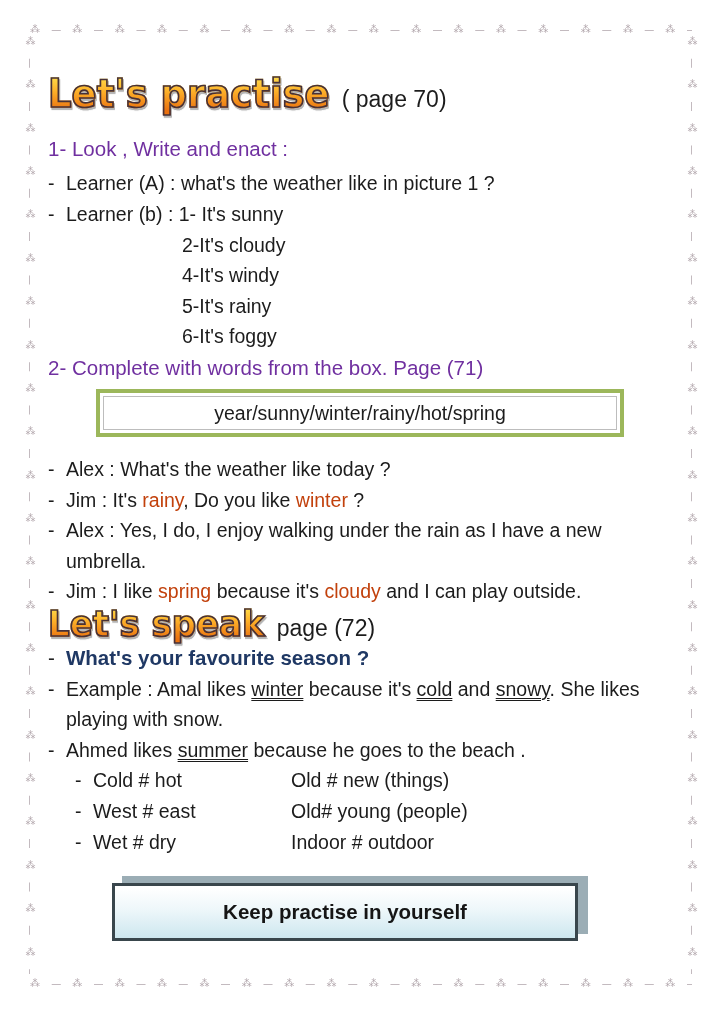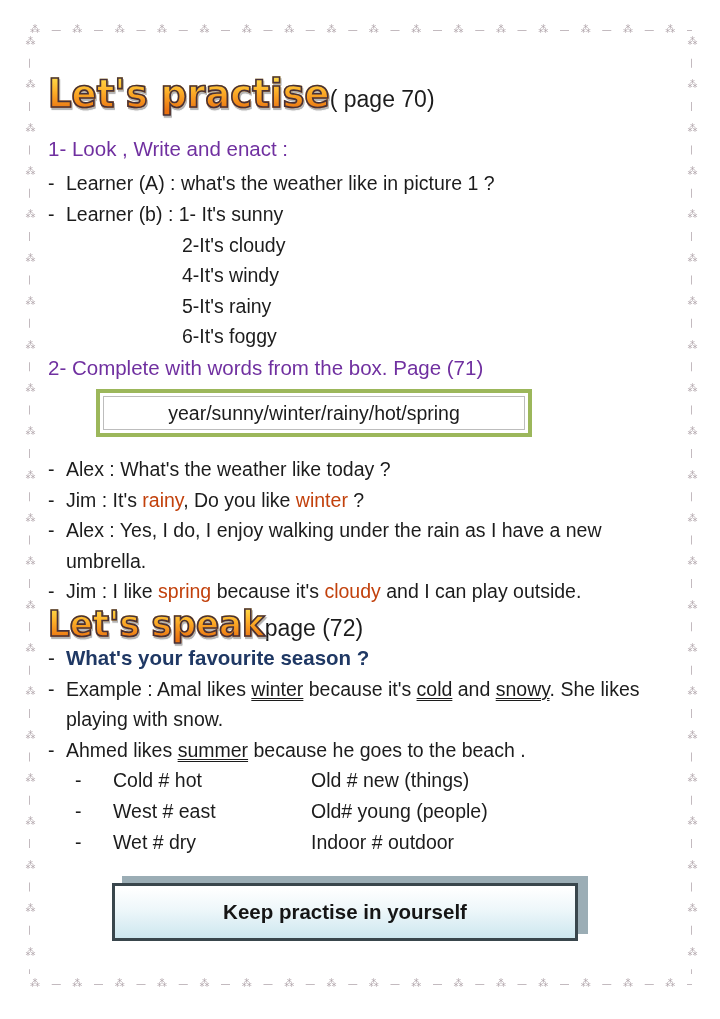--- a/index.html
+++ b/index.html
@@ -25,21 +25,21 @@
     line-height:14px;
   }
   .b-top{left:30px;top:23px;width:662px;height:15px;}
   .b-bottom{left:30px;top:977px;width:662px;height:15px;}
   .b-left,.b-right{top:36px;height:938px;width:15px;writing-mode:vertical-rl;}
   .b-left{left:22px;}
   .b-right{left:684px;}
 
   .content{position:absolute;left:48px;top:74px;width:630px;}
 
-  .title-row{display:flex;align-items:baseline;}
+  .title-row{display:flex;align-items:baseline;gap:12px;}
   .wordart{
     font-family:"DejaVu Sans",sans-serif;
     font-weight:bold;
     font-size:37px;
     line-height:1.12;
     letter-spacing:0px;
     background:linear-gradient(180deg,#ffe14d 8%,#fdb029 45%,#ea7110 90%);
     -webkit-background-clip:text;
     background-clip:text;
     color:transparent;
@@ -60,37 +60,37 @@
 
   .line{display:flex;line-height:30.6px;font-size:19.5px;}
   .dash{width:18px;flex:none;}
   .cont{padding-left:18px;}
   .option{margin-left:134px;line-height:30.6px;font-size:19.5px;}
 
   .green{color:#c2410c;}
   .u{text-decoration-line:underline;text-decoration-style:double;text-decoration-thickness:1px;text-underline-offset:2px;}
 
   .word-box{
-    margin:7px 0 0 48px;width:436px;
+    margin:7px 0 0 48px;width:528px;
     border:4px solid #9cb75b;background:#fff;padding:3px;
     box-sizing:border-box;
   }
   .word-box-inner{
     border:1px solid #bdbdbd;
     text-align:center;font-size:19.5px;line-height:26px;padding:3px 0;
   }
   .dialogue-block{margin-top:17px;}
 
   .speak-row{margin-top:-2px;}
   .q-line{font-size:20.5px;line-height:30.6px;display:flex;font-weight:bold;}
   .q-line .dash{font-weight:normal;color:#222;}
 
   .opp-row{display:flex;line-height:30.6px;font-size:19.5px;}
   .opp-row .dash{margin-left:27px;}
-  .opp-left{width:198px;margin-left:20px;}
+  .opp-left{width:198px;}
 
   .footer-box{
     margin:26px 0 0 64px;width:466px;
     border:3px solid #39464c;
     background:linear-gradient(180deg,#ffffff 4%,#eef7fa 45%,#cde7ef 100%);
     box-shadow:10px -7px 0 0 #9badb5;
     text-align:center;font-weight:bold;font-size:20.5px;
     padding:14px 0;box-sizing:border-box;color:#151515;
   }
 </style>

